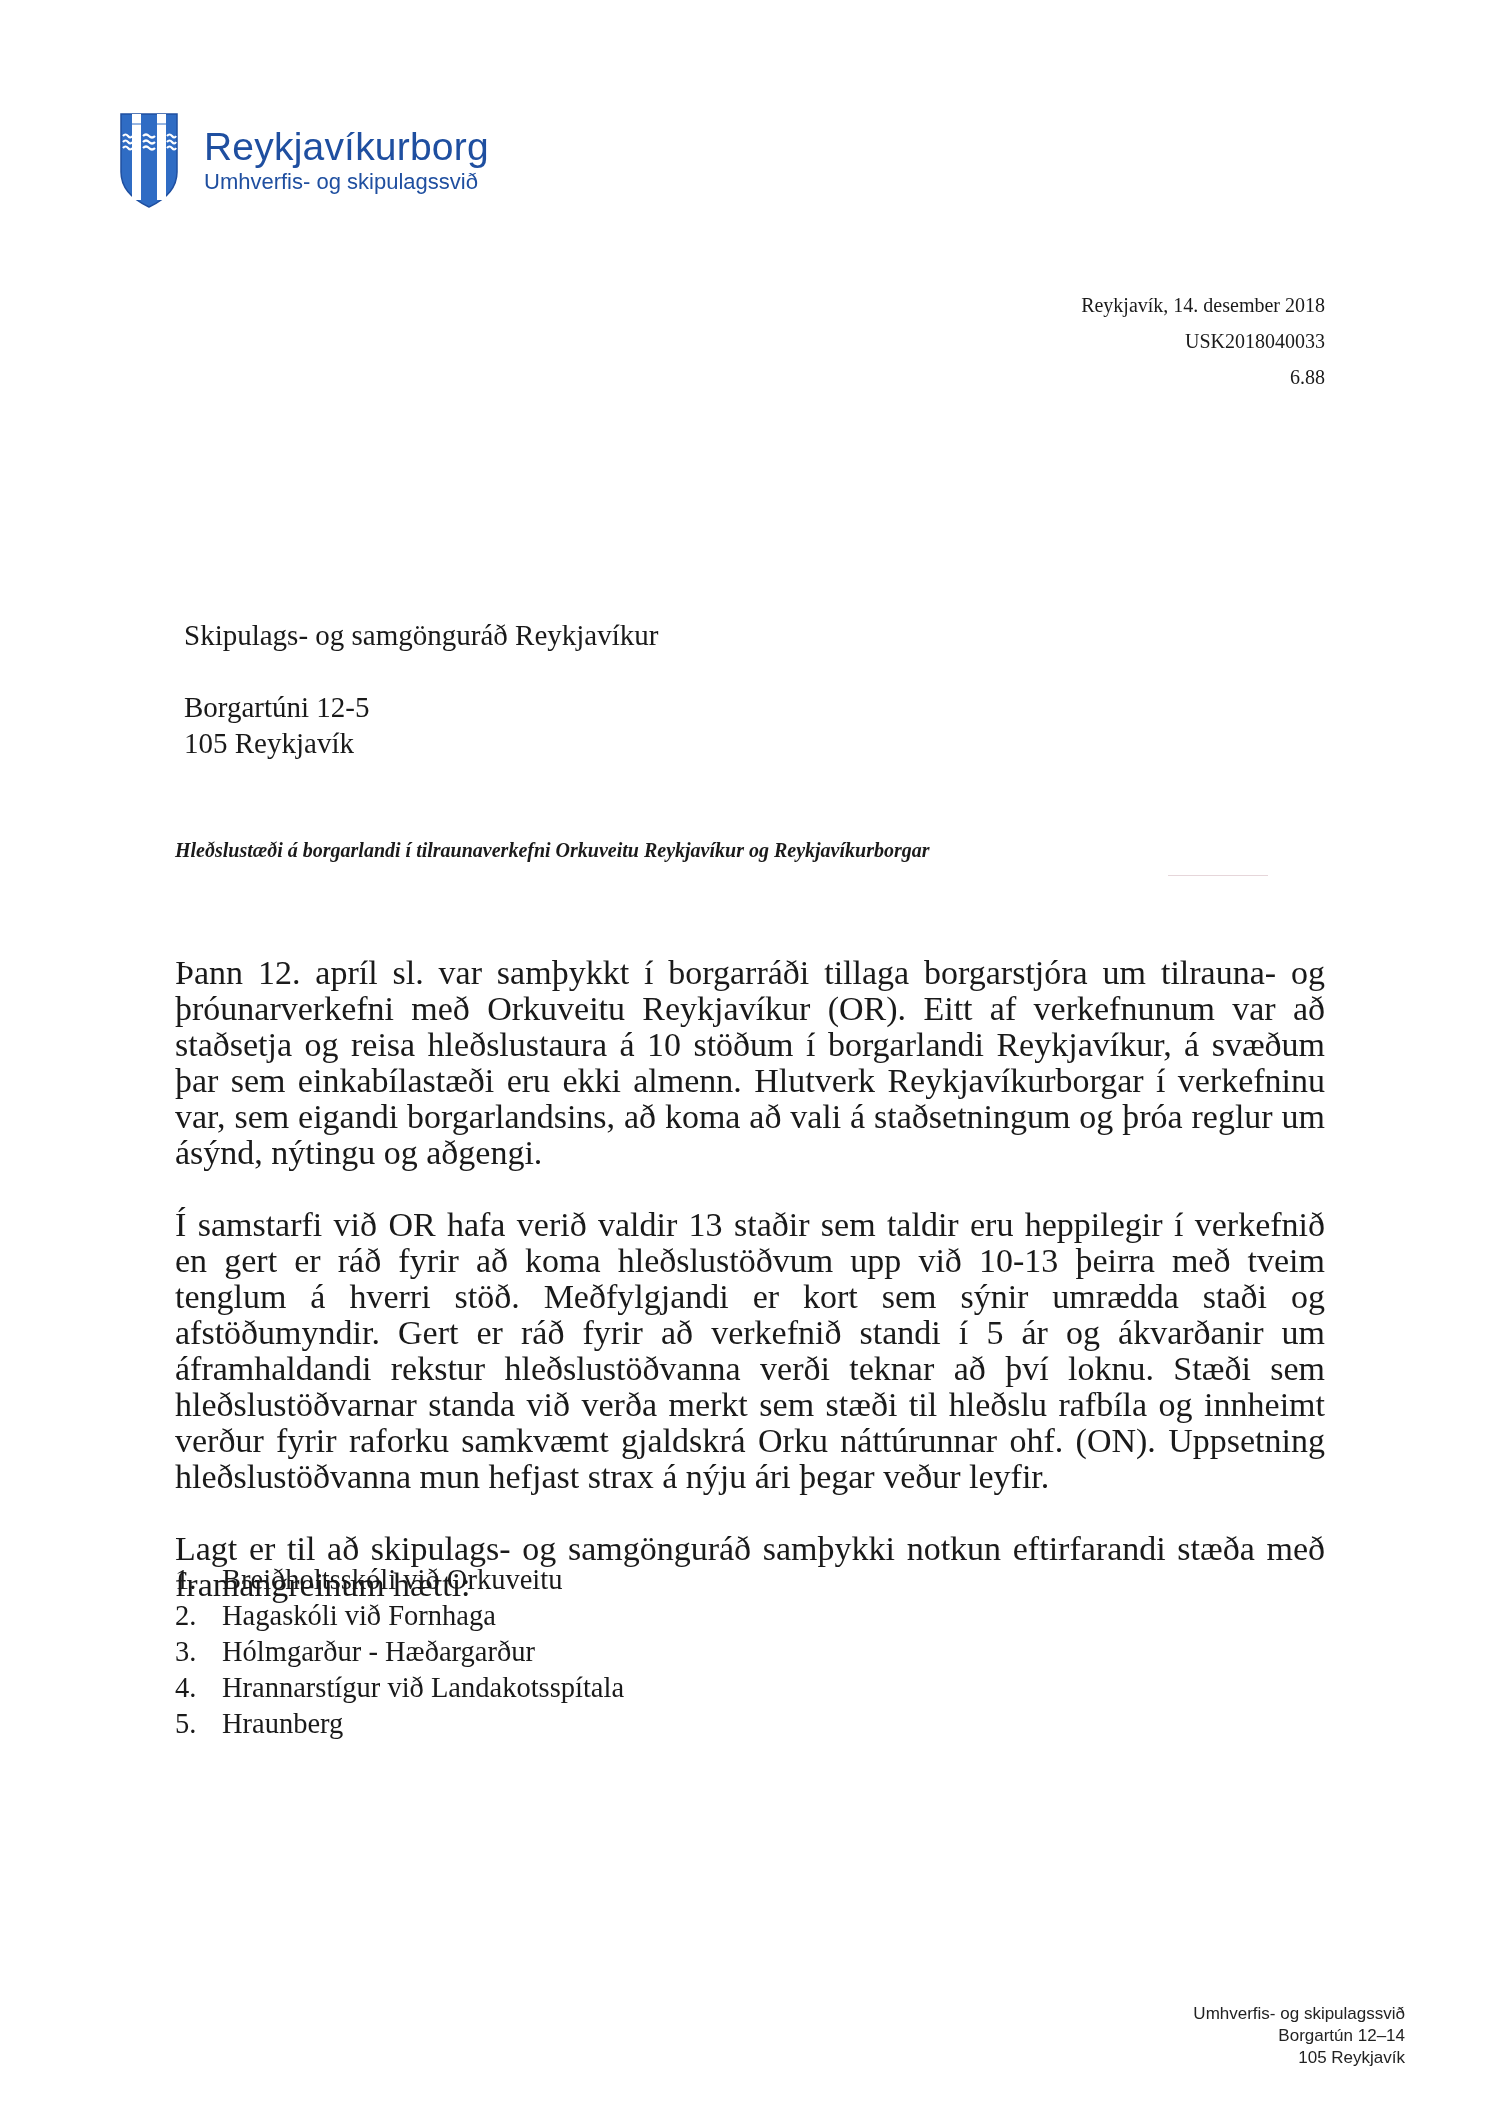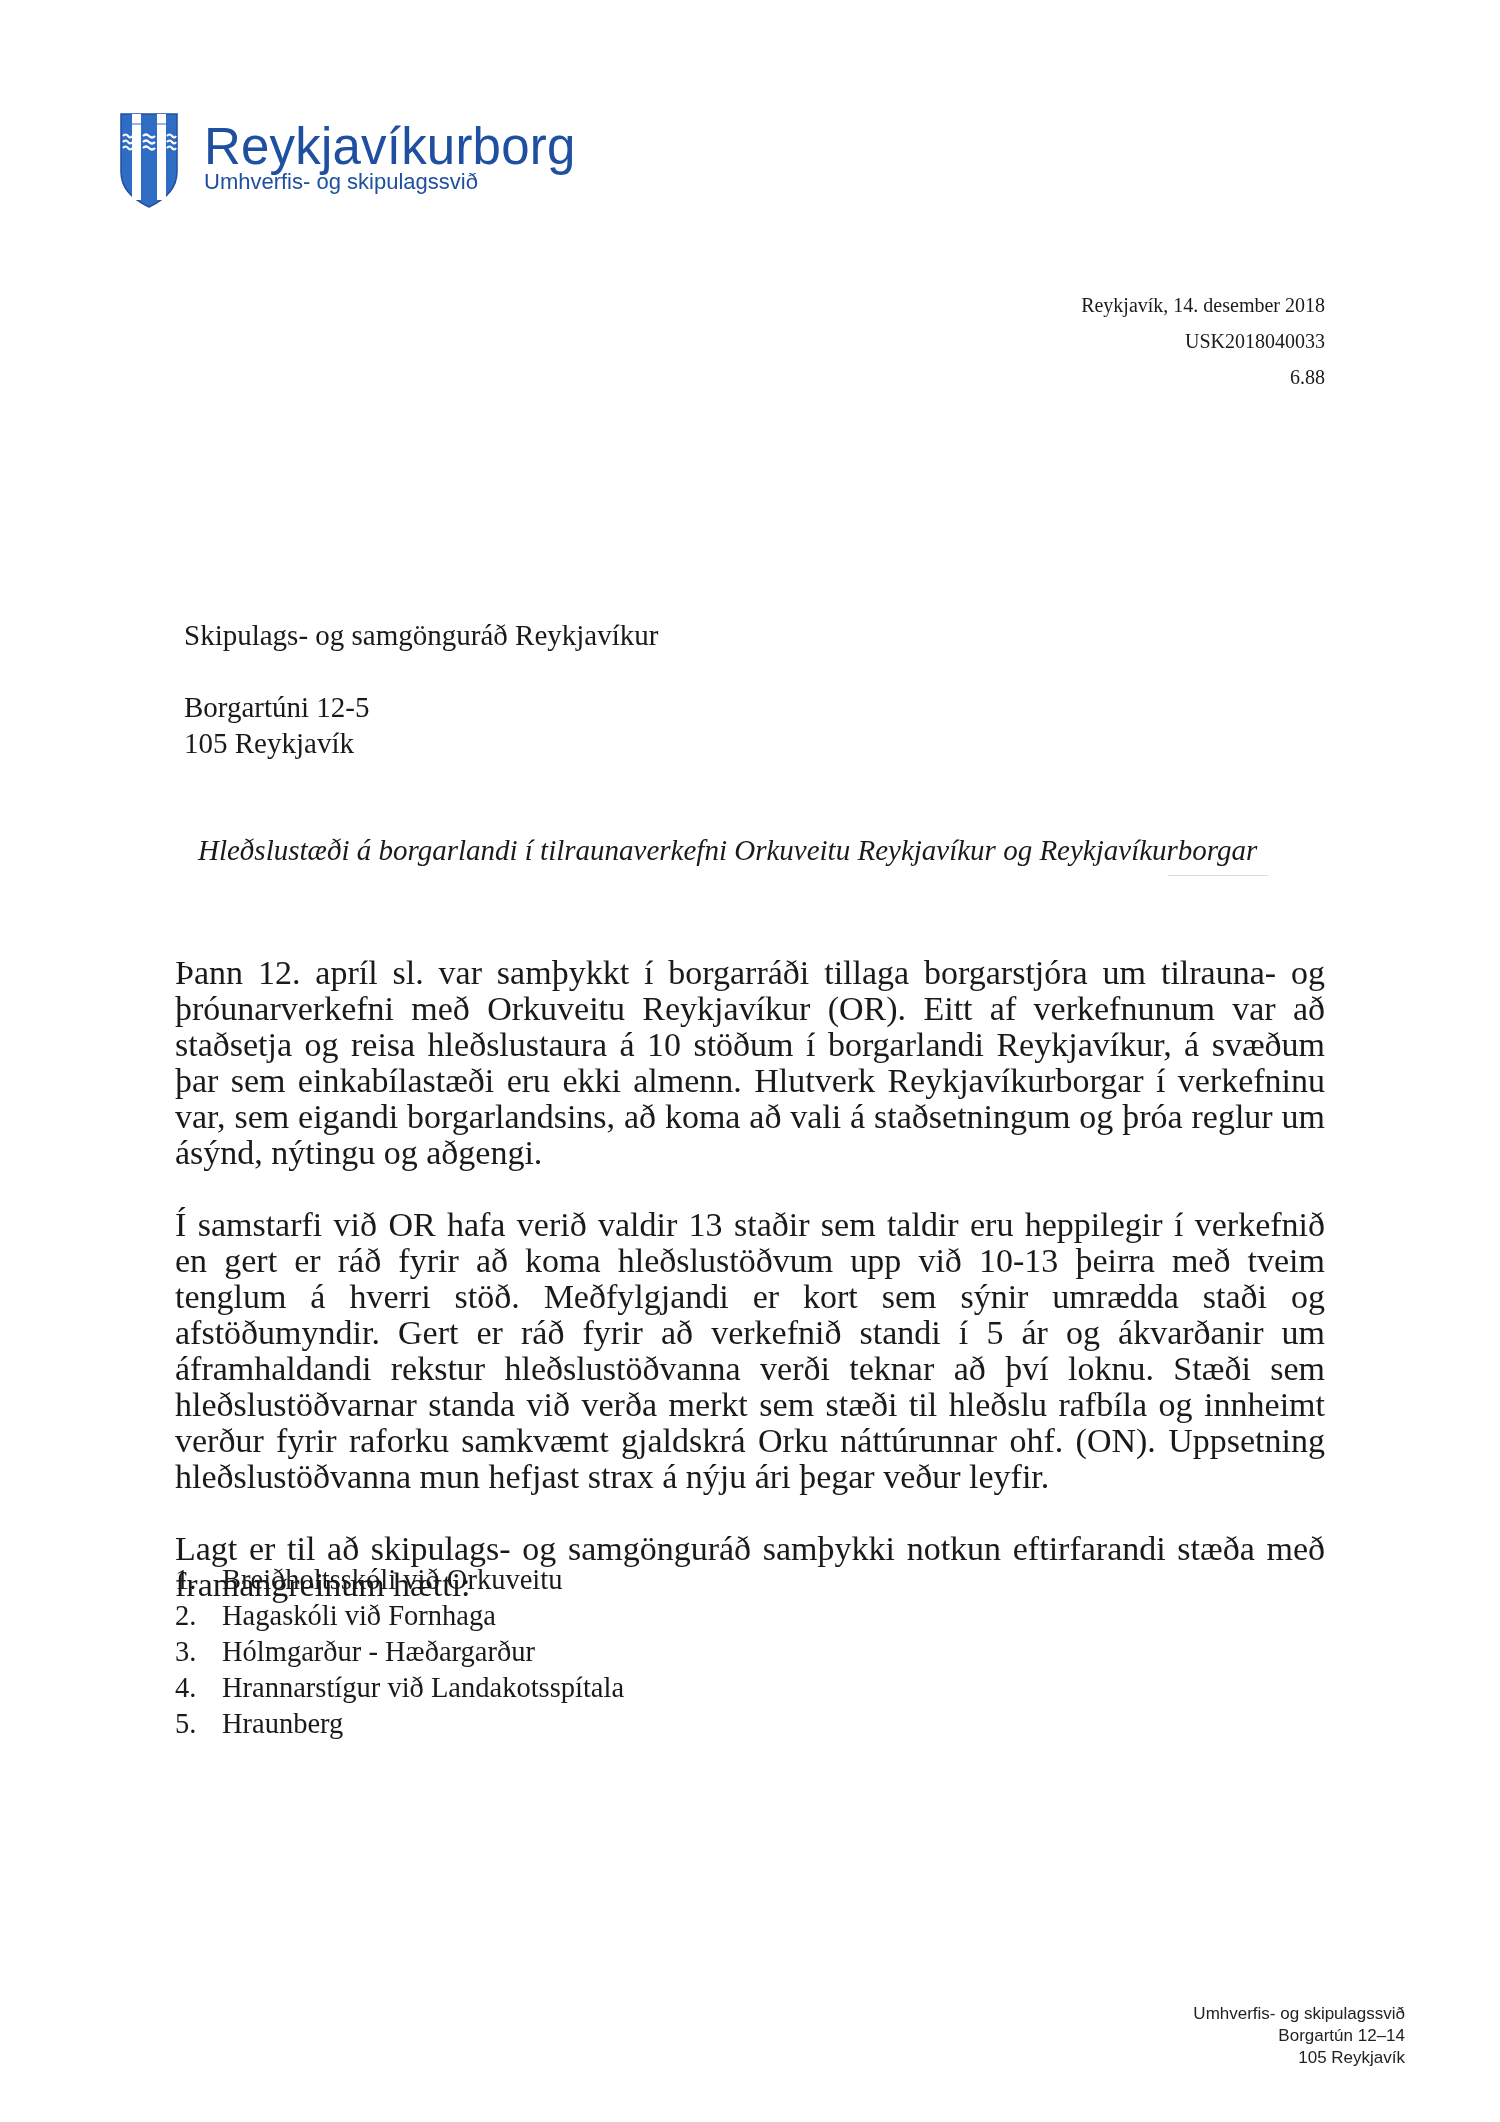--- a/index.html
+++ b/index.html
@@ -2,31 +2,31 @@
 <html><head>
 <meta charset="utf-8">
 <style>
   html, body { margin: 0; padding: 0; background: #ffffff; }
   body { width: 1500px; height: 2122px; position: relative; overflow: hidden;
          font-family: "Liberation Serif", "DejaVu Serif", serif; color: #1a1a1a; }
 
   .logo { position: absolute; left: 118px; top: 110px; display: flex; align-items: center; }
   .logo svg { width: 62px; height: 100px; display: block; }
   .logo-text { margin-left: 24px; font-family: "Liberation Sans", "DejaVu Sans", sans-serif; color: #1f4fa0; }
-  .logo-org { font-size: 51px; line-height: 44px; letter-spacing: 0.2px; }
+  .logo-org { font-size: 39px; line-height: 44px; letter-spacing: 0.2px; }
   .logo-dept { font-size: 22px; line-height: 26px; }
 
   .meta { position: absolute; right: 175px; top: 287px; text-align: right; font-size: 20px; line-height: 36px; }
   .meta div { white-space: nowrap; }
 
   .recipient { position: absolute; left: 184px; top: 617px; font-size: 29px; line-height: 36px; }
   .recipient .gap { height: 36px; }
 
-  .title { position: absolute; left: 175px; top: 833px; width: 1100px; font-size: 29px; line-height: 34px;
-           font-weight: normal; font-style: italic; margin-left: 23px; }
+  .title { position: absolute; left: 175px; top: 833px; width: 1100px; font-size: 20px; line-height: 34px;
+           font-weight: bold; font-style: italic; }
   .faint-line { position: absolute; left: 1168px; top: 875px; width: 100px; height: 1px; background: #e6d6da; }
 
   .body { position: absolute; left: 175px; top: 955px; width: 1150px; font-size: 34px; line-height: 36px; }
   .body p { margin: 0 0 36px 0; text-align: justify; text-align-last: left; }
 
   .list { position: absolute; left: 175px; top: 1562px; font-size: 28.5px; line-height: 36px; margin: 0; padding: 0; list-style: none; }
   .list li { display: flex; }
   .list .num { width: 47px; }
 
   .footer { position: absolute; right: 95px; top: 2003px; text-align: right;

